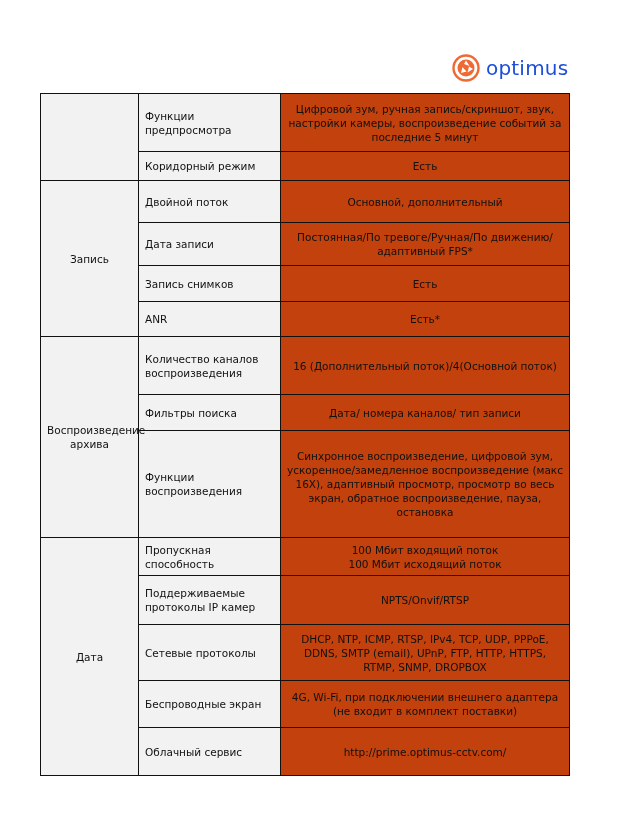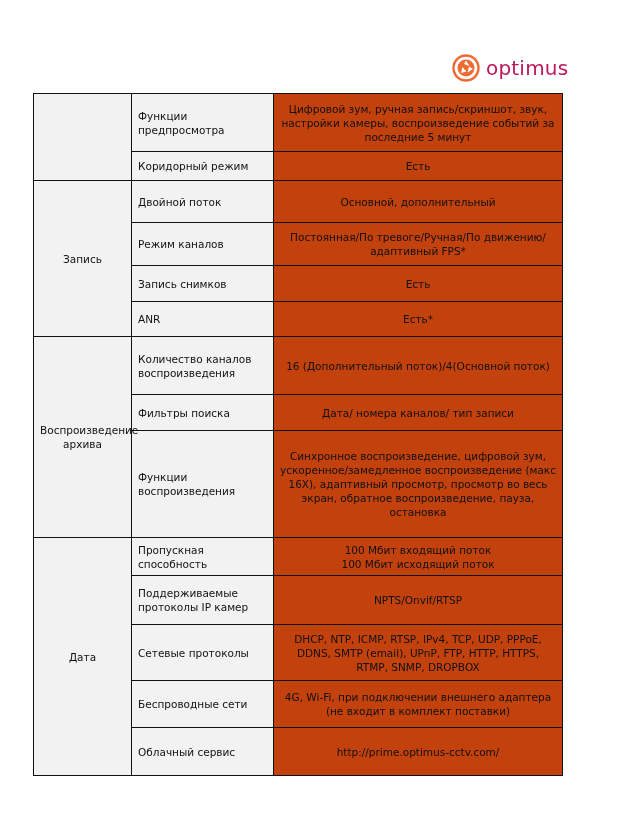--- a/index.html
+++ b/index.html
@@ -6,25 +6,25 @@
     body {
       width: 626px; height: 819px; background: #ffffff; position: relative;
       font-family: "DejaVu Sans", sans-serif; color: #111;
     }
     .logo {
       position: absolute; left: 452px; top: 53px; height: 30px;
       display: flex; align-items: center;
     }
     .logo-mark { width: 28px; height: 28px; margin-right: 6px; }
     .logo-text {
-      font-family: "DejaVu Sans", sans-serif; font-size: 20px; color: #be185d;
+      font-family: "DejaVu Sans", sans-serif; font-size: 20px; color: #1d4ed8;
       letter-spacing: 0.2px; line-height: 28px;
     }
     table.spec {
-      position: absolute; left: 33px; top: 93px; width: 529px;
+      position: absolute; left: 40px; top: 93px; width: 529px;
       border-collapse: collapse; table-layout: fixed;
     }
     table.spec td {
       border: 1px solid #111; font-size: 10.5px; line-height: 14px; padding: 0 6px;
       vertical-align: middle;
     }
     td.group { background: #f2f2f2; text-align: center; }
     td.feature { background: #f2f2f2; text-align: left; }
     td.value { background: #c2410c; text-align: center; padding: 0 10px; }
     col.c1 { width: 98px; }
@@ -62,21 +62,21 @@
       <td class="feature">Коридорный режим</td>
       <td class="value">Есть</td>
     </tr>
 
     <tr style="height:42px">
       <td class="group" rowspan="4">Запись</td>
       <td class="feature">Двойной поток</td>
       <td class="value">Основной, дополнительный</td>
     </tr>
     <tr style="height:43px">
-      <td class="feature">Режим каналов</td>
+      <td class="feature">Дата записи</td>
       <td class="value">Постоянная/По тревоге/Ручная/По движению/адаптивный FPS*</td>
     </tr>
     <tr style="height:36px">
       <td class="feature">Запись снимков</td>
       <td class="value">Есть</td>
     </tr>
     <tr style="height:35px">
       <td class="feature">ANR</td>
       <td class="value">Есть*</td>
     </tr>
@@ -105,21 +105,21 @@
     </tr>
     <tr style="height:49px">
       <td class="feature">Поддерживаемые протоколы IP камер</td>
       <td class="value">NPTS/Onvif/RTSP</td>
     </tr>
     <tr style="height:56px">
       <td class="feature">Сетевые протоколы</td>
       <td class="value">DHCP, NTP, ICMP, RTSP, IPv4, TCP, UDP, PPPoE, DDNS, SMTP (email), UPnP, FTP, HTTP, HTTPS, RTMP, SNMP, DROPBOX</td>
     </tr>
     <tr style="height:47px">
-      <td class="feature">Беспроводные сети</td>
+      <td class="feature">Беспроводные экран</td>
       <td class="value">4G, Wi-Fi, при подключении внешнего адаптера (не входит в комплект поставки)</td>
     </tr>
     <tr style="height:48px">
       <td class="feature">Облачный сервис</td>
       <td class="value">http://prime.optimus-cctv.com/</td>
     </tr>
   </tbody>
 </table>
 
 </body></html>

